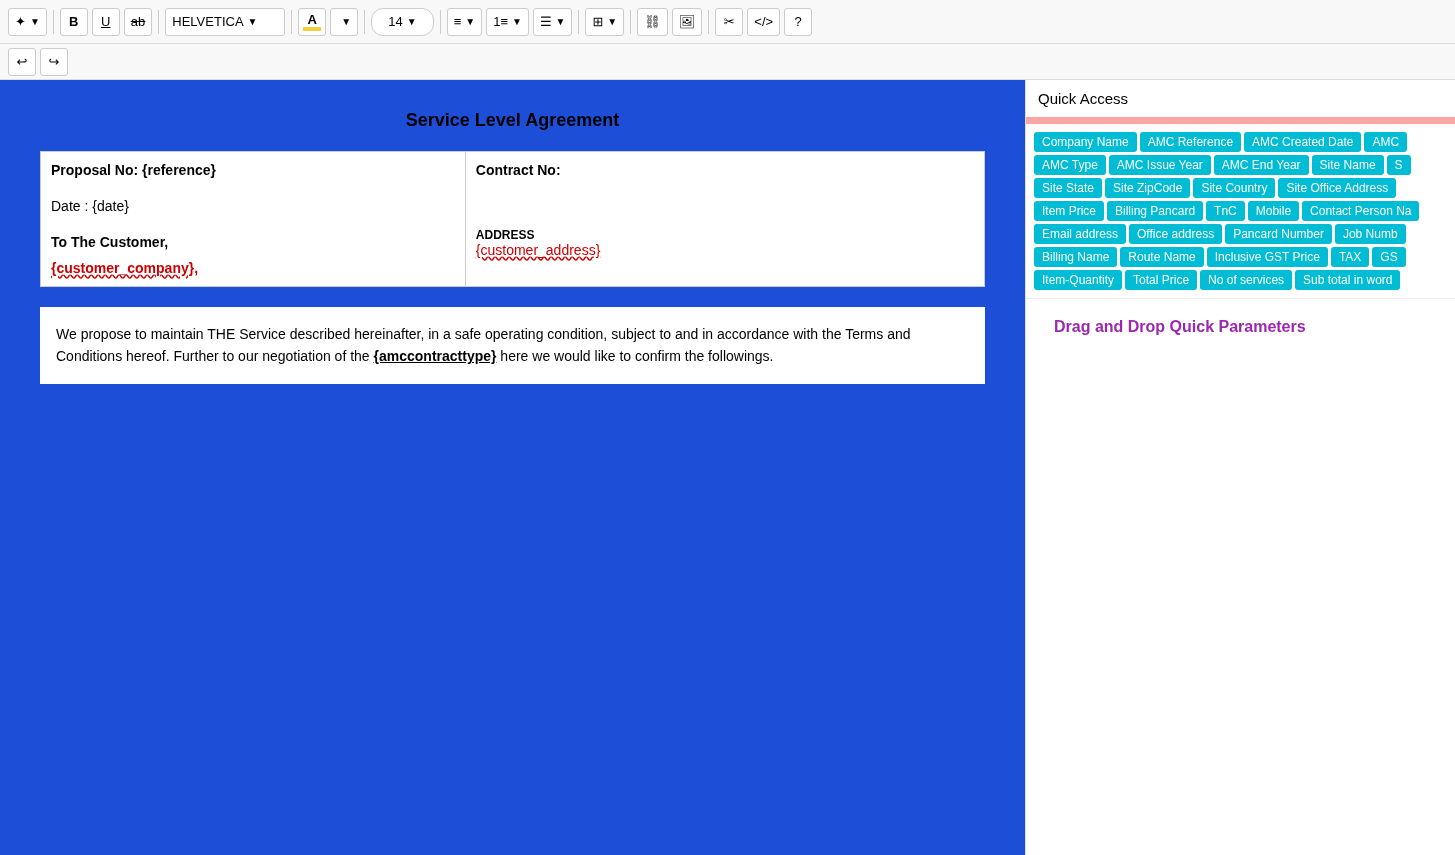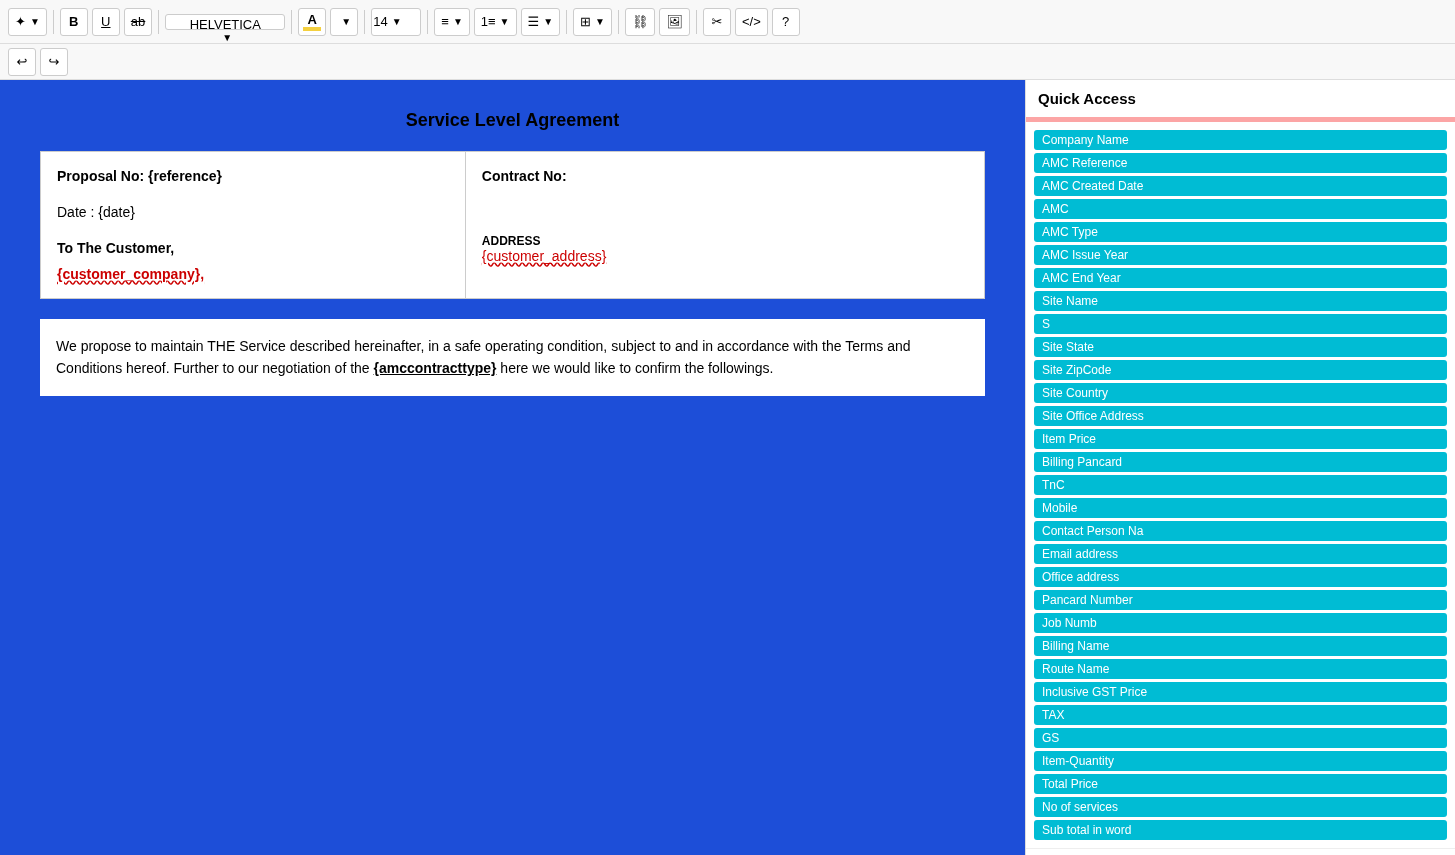--- a/index.html
+++ b/index.html
@@ -11,25 +11,25 @@
       background: #f8f8f8; gap: 4px; flex-shrink: 0; height: 44px;
     }
     .toolbar-btn {
       display: flex; align-items: center; justify-content: center;
       padding: 3px 6px; border: 1px solid #ccc; background: #fff; border-radius: 3px;
       cursor: pointer; font-size: 13px; min-width: 28px; height: 28px;
     }
     .toolbar-separator { width: 1px; height: 24px; background: #ccc; margin: 0 2px; }
     .font-select {
       display: flex; align-items: center; border: 1px solid #ccc; background: #fff;
-      border-radius: 3px; padding: 2px 6px; height: 16px; cursor: pointer; font-size: 13px; min-width: 120px; flex-direction: column;
+      border-radius: 3px; padding: 2px 6px; height: 28px; cursor: pointer; font-size: 13px; min-width: 120px;
     }
     .font-size-select {
       display: flex; align-items: center; border: 1px solid #ccc; background: #fff;
-      border-radius: 3px; padding: 2px 1px; height: 28px; cursor: pointer; font-size: 13px; min-width: 50px;
+      border-radius: 12px; padding: 2px 16px; height: 28px; cursor: pointer; font-size: 13px; min-width: 50px;
     }
     .color-btn {
       display: flex; flex-direction: column; align-items: center; justify-content: center;
       border: 1px solid #ccc; background: #fff; border-radius: 3px; cursor: pointer;
       height: 28px; width: 28px;
     }
     .color-letter { font-size: 13px; font-weight: bold; line-height: 1; }
     .color-bar { width: 18px; height: 4px; margin-top: 1px; }
 
     
@@ -51,21 +51,21 @@
       padding: 30px 40px; min-height: 100%;
     }
     .doc-title {
       text-align: center; font-size: 18px; font-weight: bold; margin-bottom: 20px;
     }
     .doc-table {
       width: 100%; border-collapse: collapse; margin-bottom: 20px;
       background: #fff;
     }
     .doc-table td {
-      border: 1px solid #ccc; padding: 16px; vertical-align: top; min-height: 80px;
+      border: 1px solid #ccc; padding: 10px; vertical-align: top; min-height: 80px;
     }
     .doc-table .left-cell { width: 45%; }
     .doc-table .right-cell { width: 55%; border-radius: 8px; }
     .proposal-no { font-weight: bold; }
     .contract-label { font-weight: bold; font-size: 14px; }
     .address-label { font-weight: bold; font-size: 12px; margin-top: 30px; display: block; }
     .template-var { color: #000; }
     .template-var-red { color: #cc0000; text-decoration: underline wavy #cc0000; }
     .date-row { margin-top: 20px; }
     .to-customer { margin-top: 20px; font-weight: bold; }
@@ -79,24 +79,24 @@
     .editor-area::-webkit-scrollbar { width: 12px; }
     .editor-area::-webkit-scrollbar-thumb { background: #aaa; border-radius: 6px; }
     .editor-area::-webkit-scrollbar-track { background: #ddd; }
 
     
     .right-panel {
       width: 430px; border-left: 1px solid #ddd; overflow-y: auto; background: #fff;
       flex-shrink: 0; padding-bottom: 20px;
     }
     .quick-access-header {
-      font-size: 15px; font-weight: bold; padding: 10px 12px; border-bottom: 5px solid #fca5a5;
+      font-size: 15px; font-weight: normal; padding: 10px 12px; border-bottom: 7px solid #fca5a5;
     }
     .tags-container {
-      display: flex; flex-wrap: wrap; gap: 3px; padding: 8px 8px; flex-direction: column;
+      display: flex; flex-wrap: wrap; gap: 3px; padding: 8px 8px;
     }
     .tag {
       background: #00bcd4; color: #fff; border-radius: 3px; padding: 3px 8px;
       font-size: 12px; cursor: pointer; white-space: nowrap;
     }
 
     
     .tags-scroll-area {
       overflow-x: auto; border-bottom: 1px solid #eee;
     }

